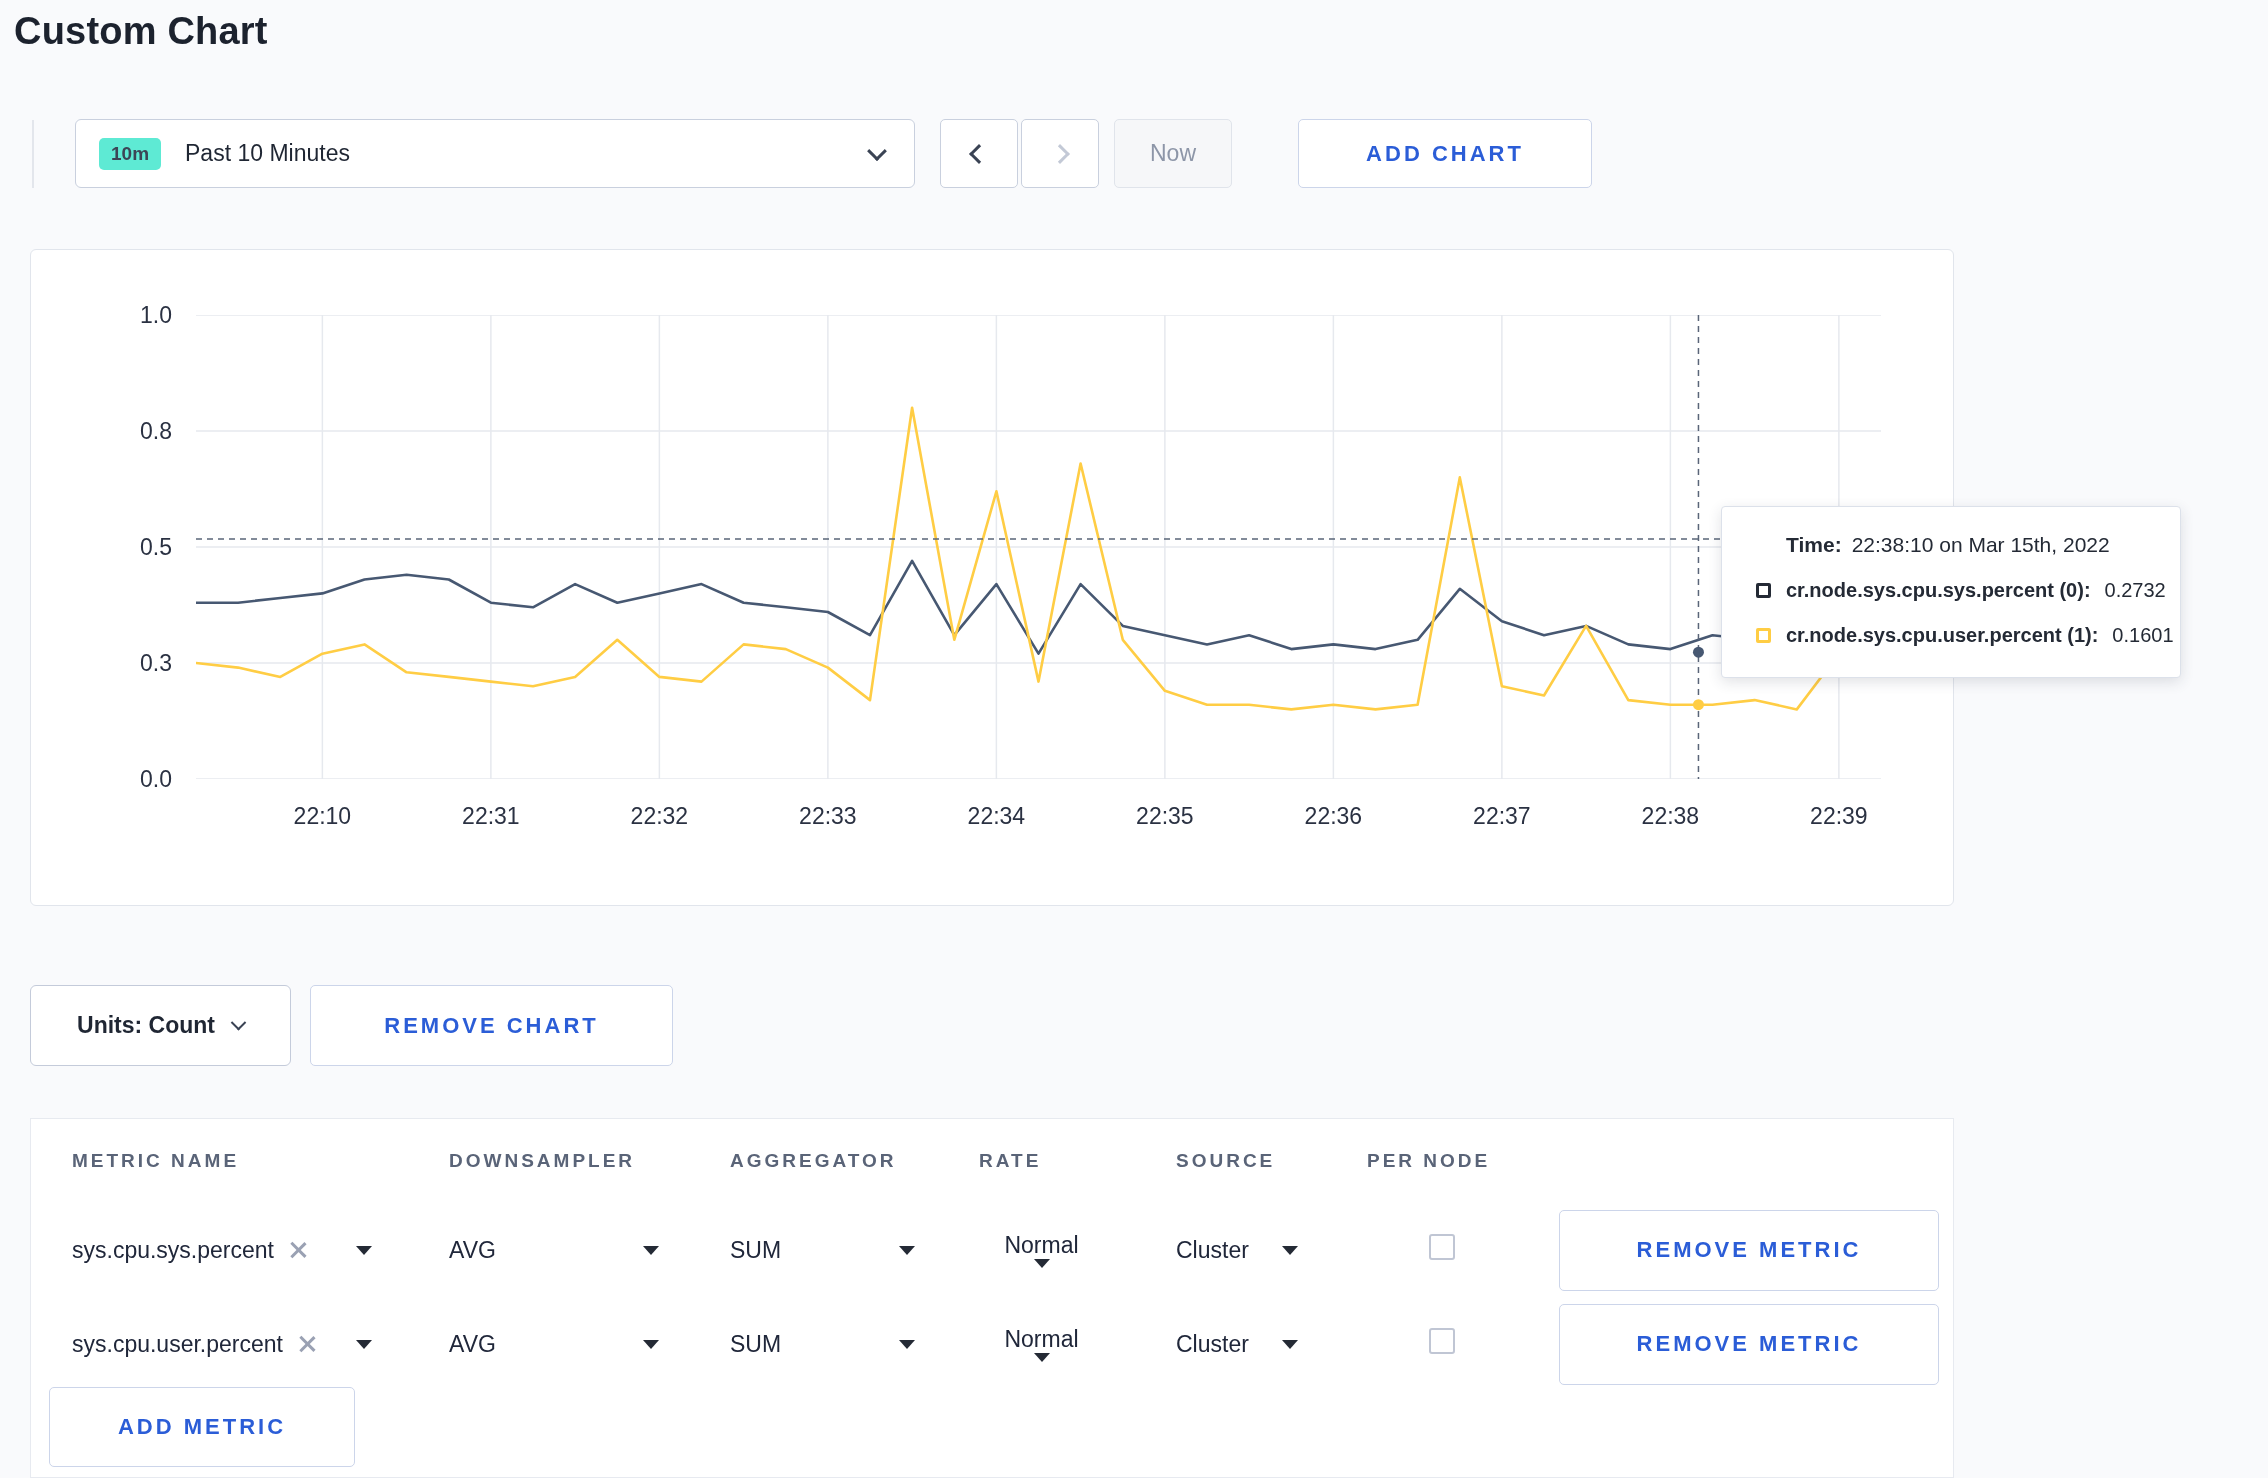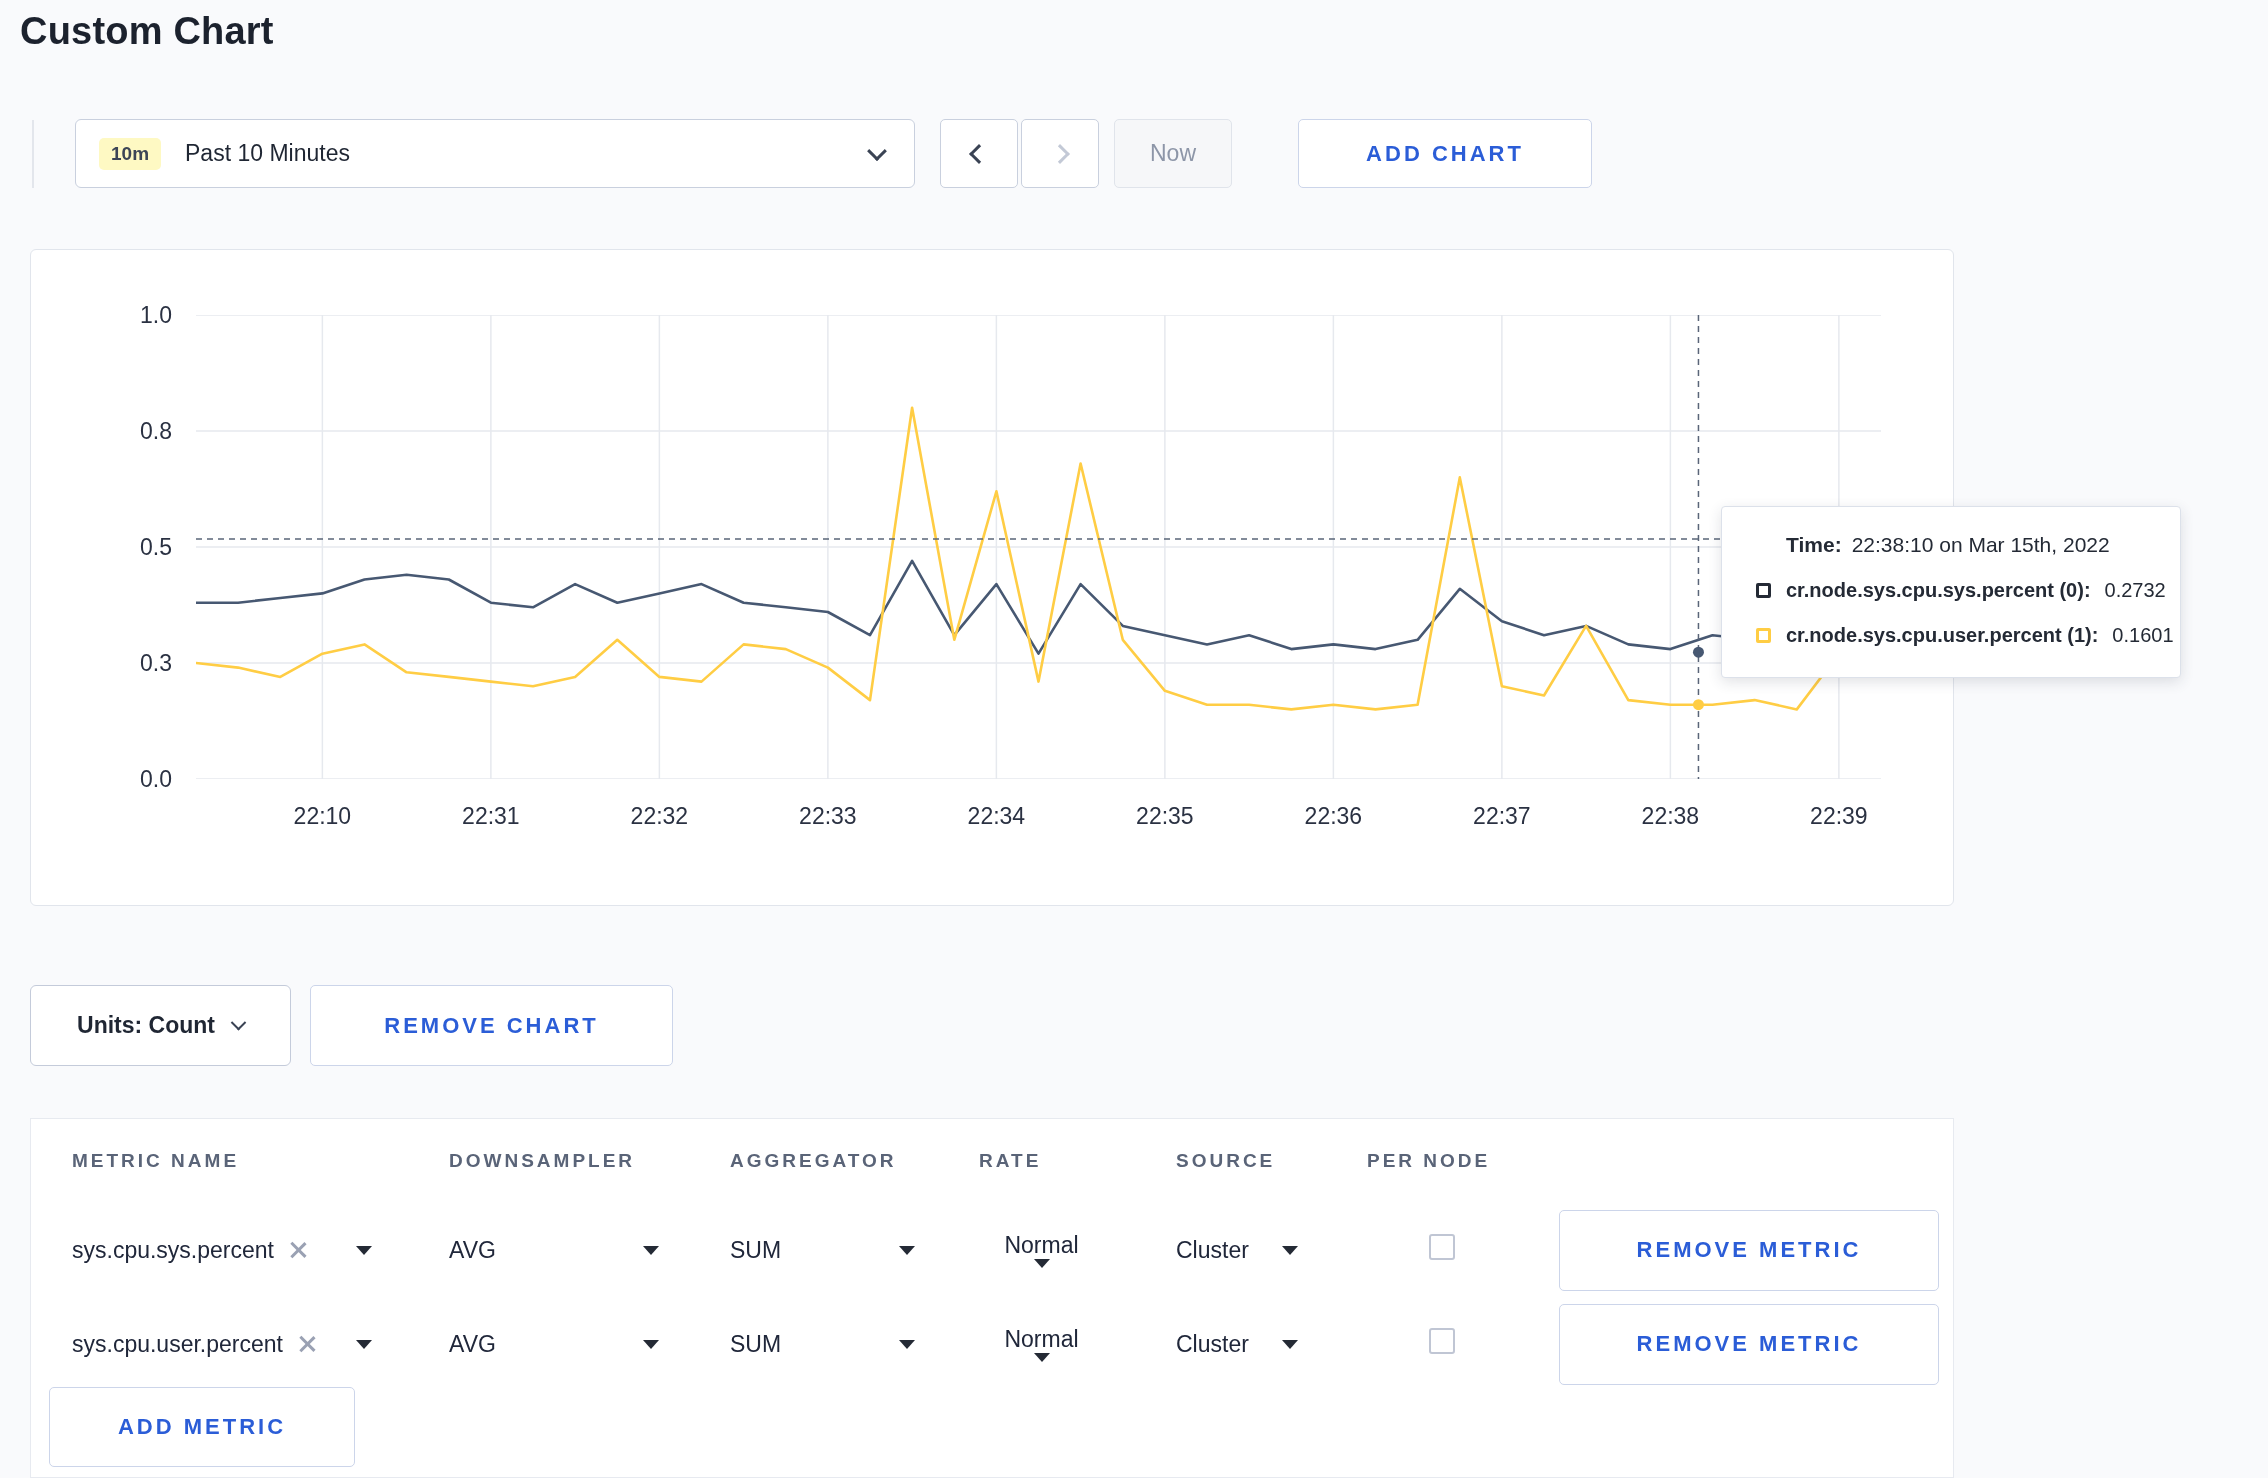--- a/index.html
+++ b/index.html
@@ -7,31 +7,31 @@
   body {
     position: relative;
     overflow: hidden;
     background: #f9fafc;
     font-family: "Liberation Sans", "DejaVu Sans", sans-serif;
     color: #242a35;
   }
   .abs { position: absolute; }
 
   
-  .title { left: 20px; top: 10px; font-size: 38px; font-weight: 700; color: #1c222e; letter-spacing: 0.2px; }
+  .title { left: 14px; top: 10px; font-size: 38px; font-weight: 700; color: #1c222e; letter-spacing: 0.2px; }
 
   
   .toolbar-divider { left: 32px; top: 120px; width: 2px; height: 68px; background: #e3e6ec; }
   .time-select {
     left: 75px; top: 119px; width: 840px; height: 69px;
     background: #fff; border: 1px solid #c9d0de; border-radius: 6px;
     display: flex; align-items: center; padding: 0 30px 0 23px; cursor: pointer;
   }
   .range-badge {
-    background: #fef9c3; border-radius: 5px; padding: 5px 12px;
+    background: #5eead4; border-radius: 5px; padding: 5px 12px;
     font-size: 19px; font-weight: 700; color: #3c4556;
   }
   .range-label { margin-left: 24px; font-size: 23px; color: #1f2633; flex: 1; }
   .chev { display: inline-block; width: 14px; height: 14px; border-right: 3px solid #3a4354; border-bottom: 3px solid #3a4354; }
   .chev.down  { transform: rotate(45deg) translate(-2px,-2px); }
   .chev.left  { transform: rotate(135deg); }
   .chev.right { transform: rotate(-45deg); border-color: #c3c9d6; }
   .chev.small { width: 11px; height: 11px; border-width: 2.5px; }
   .nav-btn {
     top: 119px; width: 78px; height: 69px; background: #fff;

